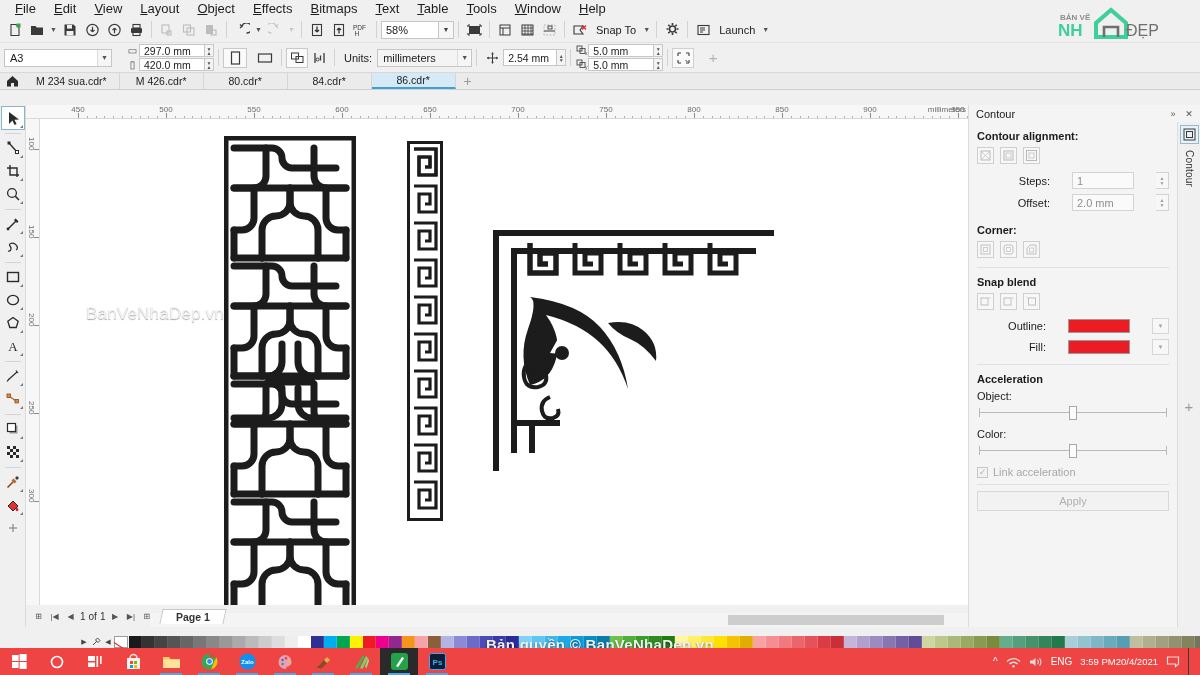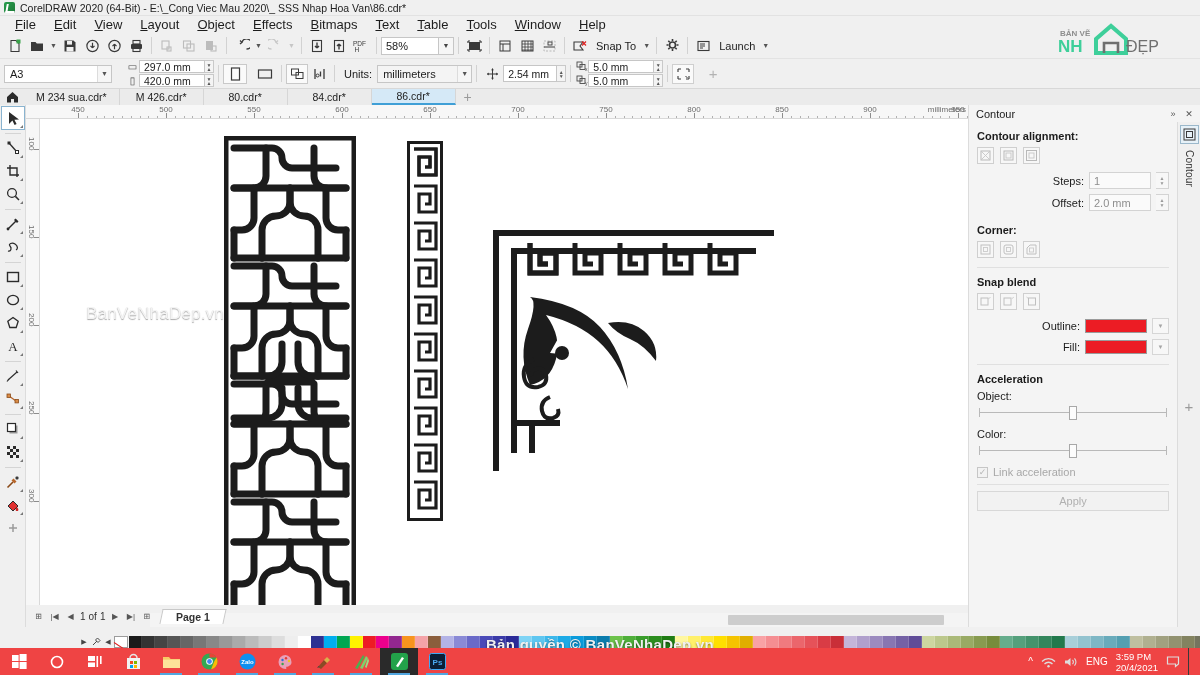--- a/index.html
+++ b/index.html
@@ -144,21 +144,21 @@
   .docker-body{position:absolute;left:0;top:17px;right:23px;bottom:0;padding:6px 8px;}
   .dock-rail{position:absolute;right:0;top:17px;bottom:0;width:23px;background:#f0f0f0;border-left:1px solid #dcdcdc;
     display:flex;flex-direction:column;align-items:center;padding-top:3px;}
   .rail-ico{width:19px;height:19px;border:1px solid #9bb8cb;background:#e6f1f8;display:flex;align-items:center;justify-content:center;}
   .rail-lbl{writing-mode:vertical-rl;font-size:10px;color:#333;margin-top:6px;letter-spacing:.2px;}
   .rail-plus{margin-top:auto;margin-bottom:auto;color:#9a9a9a;font-size:15px;}
 
   .sect-title{font-size:11px;font-weight:bold;color:#1b1b1b;margin:2px 0 5px;}
   .btnrow{display:flex;gap:6px;margin-bottom:8px;}
   .dbtn{width:17px;height:17px;border:1px solid #cfcfcf;background:#f7f7f7;display:flex;align-items:center;justify-content:center;}
-  .fieldrow{display:flex;align-items:center;justify-content:flex-end;gap:5px;margin-bottom:5px;}
+  .fieldrow{display:flex;align-items:center;justify-content:flex-end;gap:22px;margin-bottom:5px;}
   .flab{font-size:11px;color:#1b1b1b;}
   .fin{width:62px;height:17px;background:#fafafa;border:1px solid #d3d3d3;color:#8e8e8e;font-size:11px;
     display:flex;align-items:center;padding-left:4px;}
   .fspin{width:13px;height:17px;border:1px solid #d3d3d3;border-left:0;background:#f7f7f7;
     display:flex;flex-direction:column;align-items:center;justify-content:center;font-size:5px;color:#9a9a9a;line-height:5px;}
   .hr{height:1px;background:#e0e0e0;margin:9px 0 8px;}
   .swatch{width:62px;height:14px;background:#ec1c24;border:1px solid #9a9a9a;}
   .swcaret{width:17px;height:16px;border:1px solid #d6d6d6;background:#f7f7f7;display:flex;align-items:center;justify-content:center;font-size:6px;color:#a6a6a6;}
   .slabel{font-size:11px;color:#1b1b1b;margin:2px 0 4px;}
   .slider{position:relative;height:14px;margin-bottom:8px;}
@@ -177,34 +177,30 @@
   .pal-none:after{content:"";position:absolute;left:-1px;top:5px;width:20px;height:1px;background:#e02020;transform:rotate(33deg);transform-origin:left;}
   .swc{width:13px;height:12px;flex:none;border-right:1px solid rgba(255,255,255,.14);}
   .palwm{position:absolute;left:0;right:0;bottom:22px;text-align:center;font-size:15px;color:#f0f0f0;
     text-shadow:0 1px 2px rgba(0,0,0,.55);font-weight:bold;letter-spacing:.3px;pointer-events:none;}
 
   
   .taskbar{position:absolute;left:0;right:0;bottom:0;height:27px;background:#ef4444;display:flex;align-items:center;}
   .tbi{width:38px;height:27px;display:flex;align-items:center;justify-content:center;position:relative;}
   .tbi .ul{position:absolute;bottom:0;left:8px;right:8px;height:2px;background:#52a7e0;}
   .tray{margin-left:auto;display:flex;align-items:center;height:27px;color:#fff;font-size:10px;gap:8px;padding-right:4px;}
-  .trayclock{display:flex;flex-direction:column;line-height:11px;font-size:9.5px;}
+  .trayclock{display:flex;flex-direction:row;line-height:11px;font-size:9.5px;}
   .showdesk{width:8px;height:27px;border-left:1px solid #3a3a3a;}
 
   svg{display:block;}
 </style>
 </head>
 <body>
 
 <div class="app">
 
-  <div class="titlebar">
-    <div class="cdr-logo"></div>
-    <span>CorelDRAW 2020 (64-Bit) - E:\_Cong Viec Mau 2020\_ SSS Nhap Hoa Van\86.cdr*</span>
-  </div>
 
   <div class="menubar" id="menubar">
       <div class="mi"><u>F</u>ile</div>
       <div class="mi"><u>E</u>dit</div>
       <div class="mi"><u>V</u>iew</div>
       <div class="mi"><u>L</u>ayout</div>
       <div class="mi"><u>O</u>bject</div>
       <div class="mi"><u>E</u>ffects</div>
       <div class="mi"><u>B</u>itmaps</div>
       <div class="mi"><u>T</u>ext</div>

